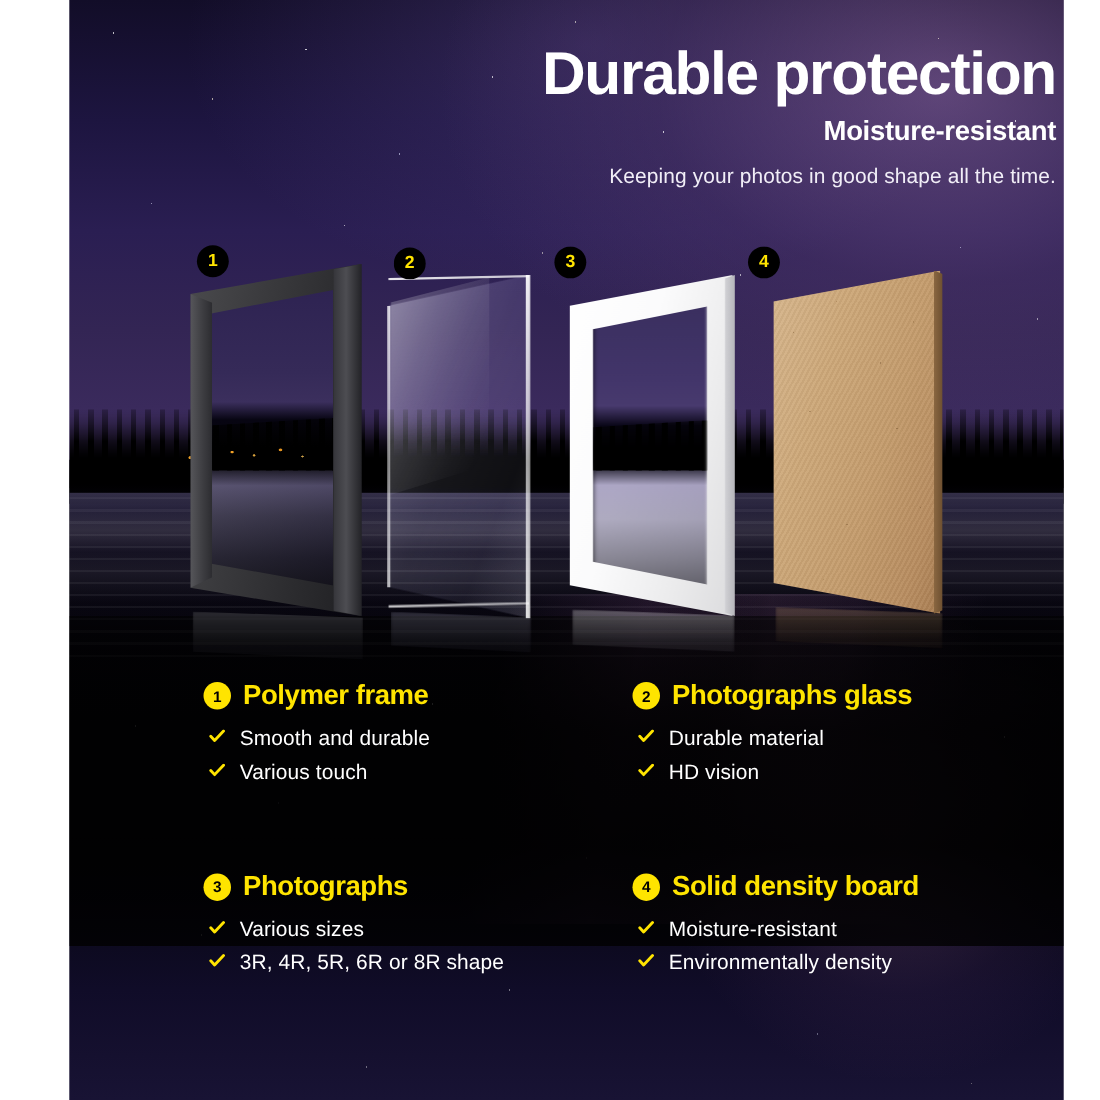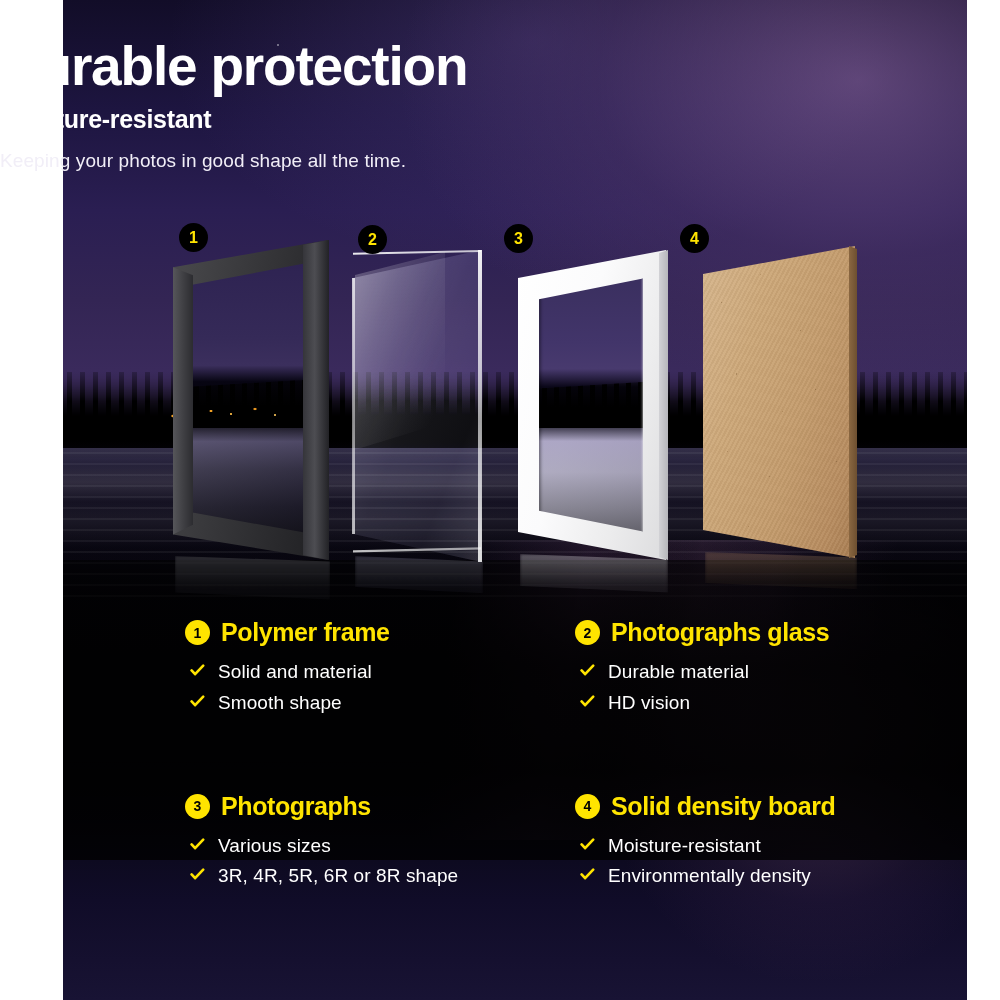--- a/index.html
+++ b/index.html
@@ -321,21 +321,21 @@
     clip-path: polygon(0% 0%, 100% 1%, 100% 99%, 0% 100%);
   }
   .board-reflection {
     left: 642px; top: 552px; width: 152px; height: 62px;
     background: linear-gradient(to bottom, rgba(190,150,105,.28) 0%, rgba(120,92,60,.10) 48%, rgba(0,0,0,0) 100%);
     clip-path: polygon(0% 0%, 100% 9%, 100% 60%, 0% 50%);
     filter: blur(1.5px);
   }
 
   
-  .headings { position: absolute; left: 0; top: 0; width: 960px; text-align: left; }
+  .headings { position: absolute; left: 0; top: 0; width: 960px; text-align: right; }
   .title {
     margin-top: 38px;
     font-size: 55px; font-weight: 700; color: #ffffff;
     letter-spacing: -1.2px; line-height: 1.05;
   }
   .subtitle {
     margin-top: 9px;
     font-size: 25px; font-weight: 700; color: #ffffff;
     letter-spacing: -.3px;
   }
@@ -470,29 +470,29 @@
         <div class="badge">1</div>
         <div class="feature-title">Polymer frame</div>
       </div>
       <ul class="bullets">
         <li class="bullet">
           <span class="check">
             <svg viewBox="0 0 15 13" width="15" height="13">
                 <path d="M1.6 6.4 L5.1 10.2 L13.2 1.6" fill="none" stroke="#ffe400" stroke-width="2.6" stroke-linecap="round" stroke-linejoin="round"></path>
               </svg>
           </span>
-          <span class="bullet-text">Solid and material</span>
-        </li>
-        <li class="bullet">
-          <span class="check">
-            <svg viewBox="0 0 15 13" width="15" height="13">
-                <path d="M1.6 6.4 L5.1 10.2 L13.2 1.6" fill="none" stroke="#ffe400" stroke-width="2.6" stroke-linecap="round" stroke-linejoin="round"></path>
-              </svg>
-          </span>
-          <span class="bullet-text">Smooth shape</span>
+          <span class="bullet-text">Smooth and durable</span>
+        </li>
+        <li class="bullet">
+          <span class="check">
+            <svg viewBox="0 0 15 13" width="15" height="13">
+                <path d="M1.6 6.4 L5.1 10.2 L13.2 1.6" fill="none" stroke="#ffe400" stroke-width="2.6" stroke-linecap="round" stroke-linejoin="round"></path>
+              </svg>
+          </span>
+          <span class="bullet-text">Various touch</span>
         </li>
       </ul>
     </div>
 
     <div class="feature">
       <div class="feature-head">
         <div class="badge">2</div>
         <div class="feature-title">Photographs glass</div>
       </div>
       <ul class="bullets">

